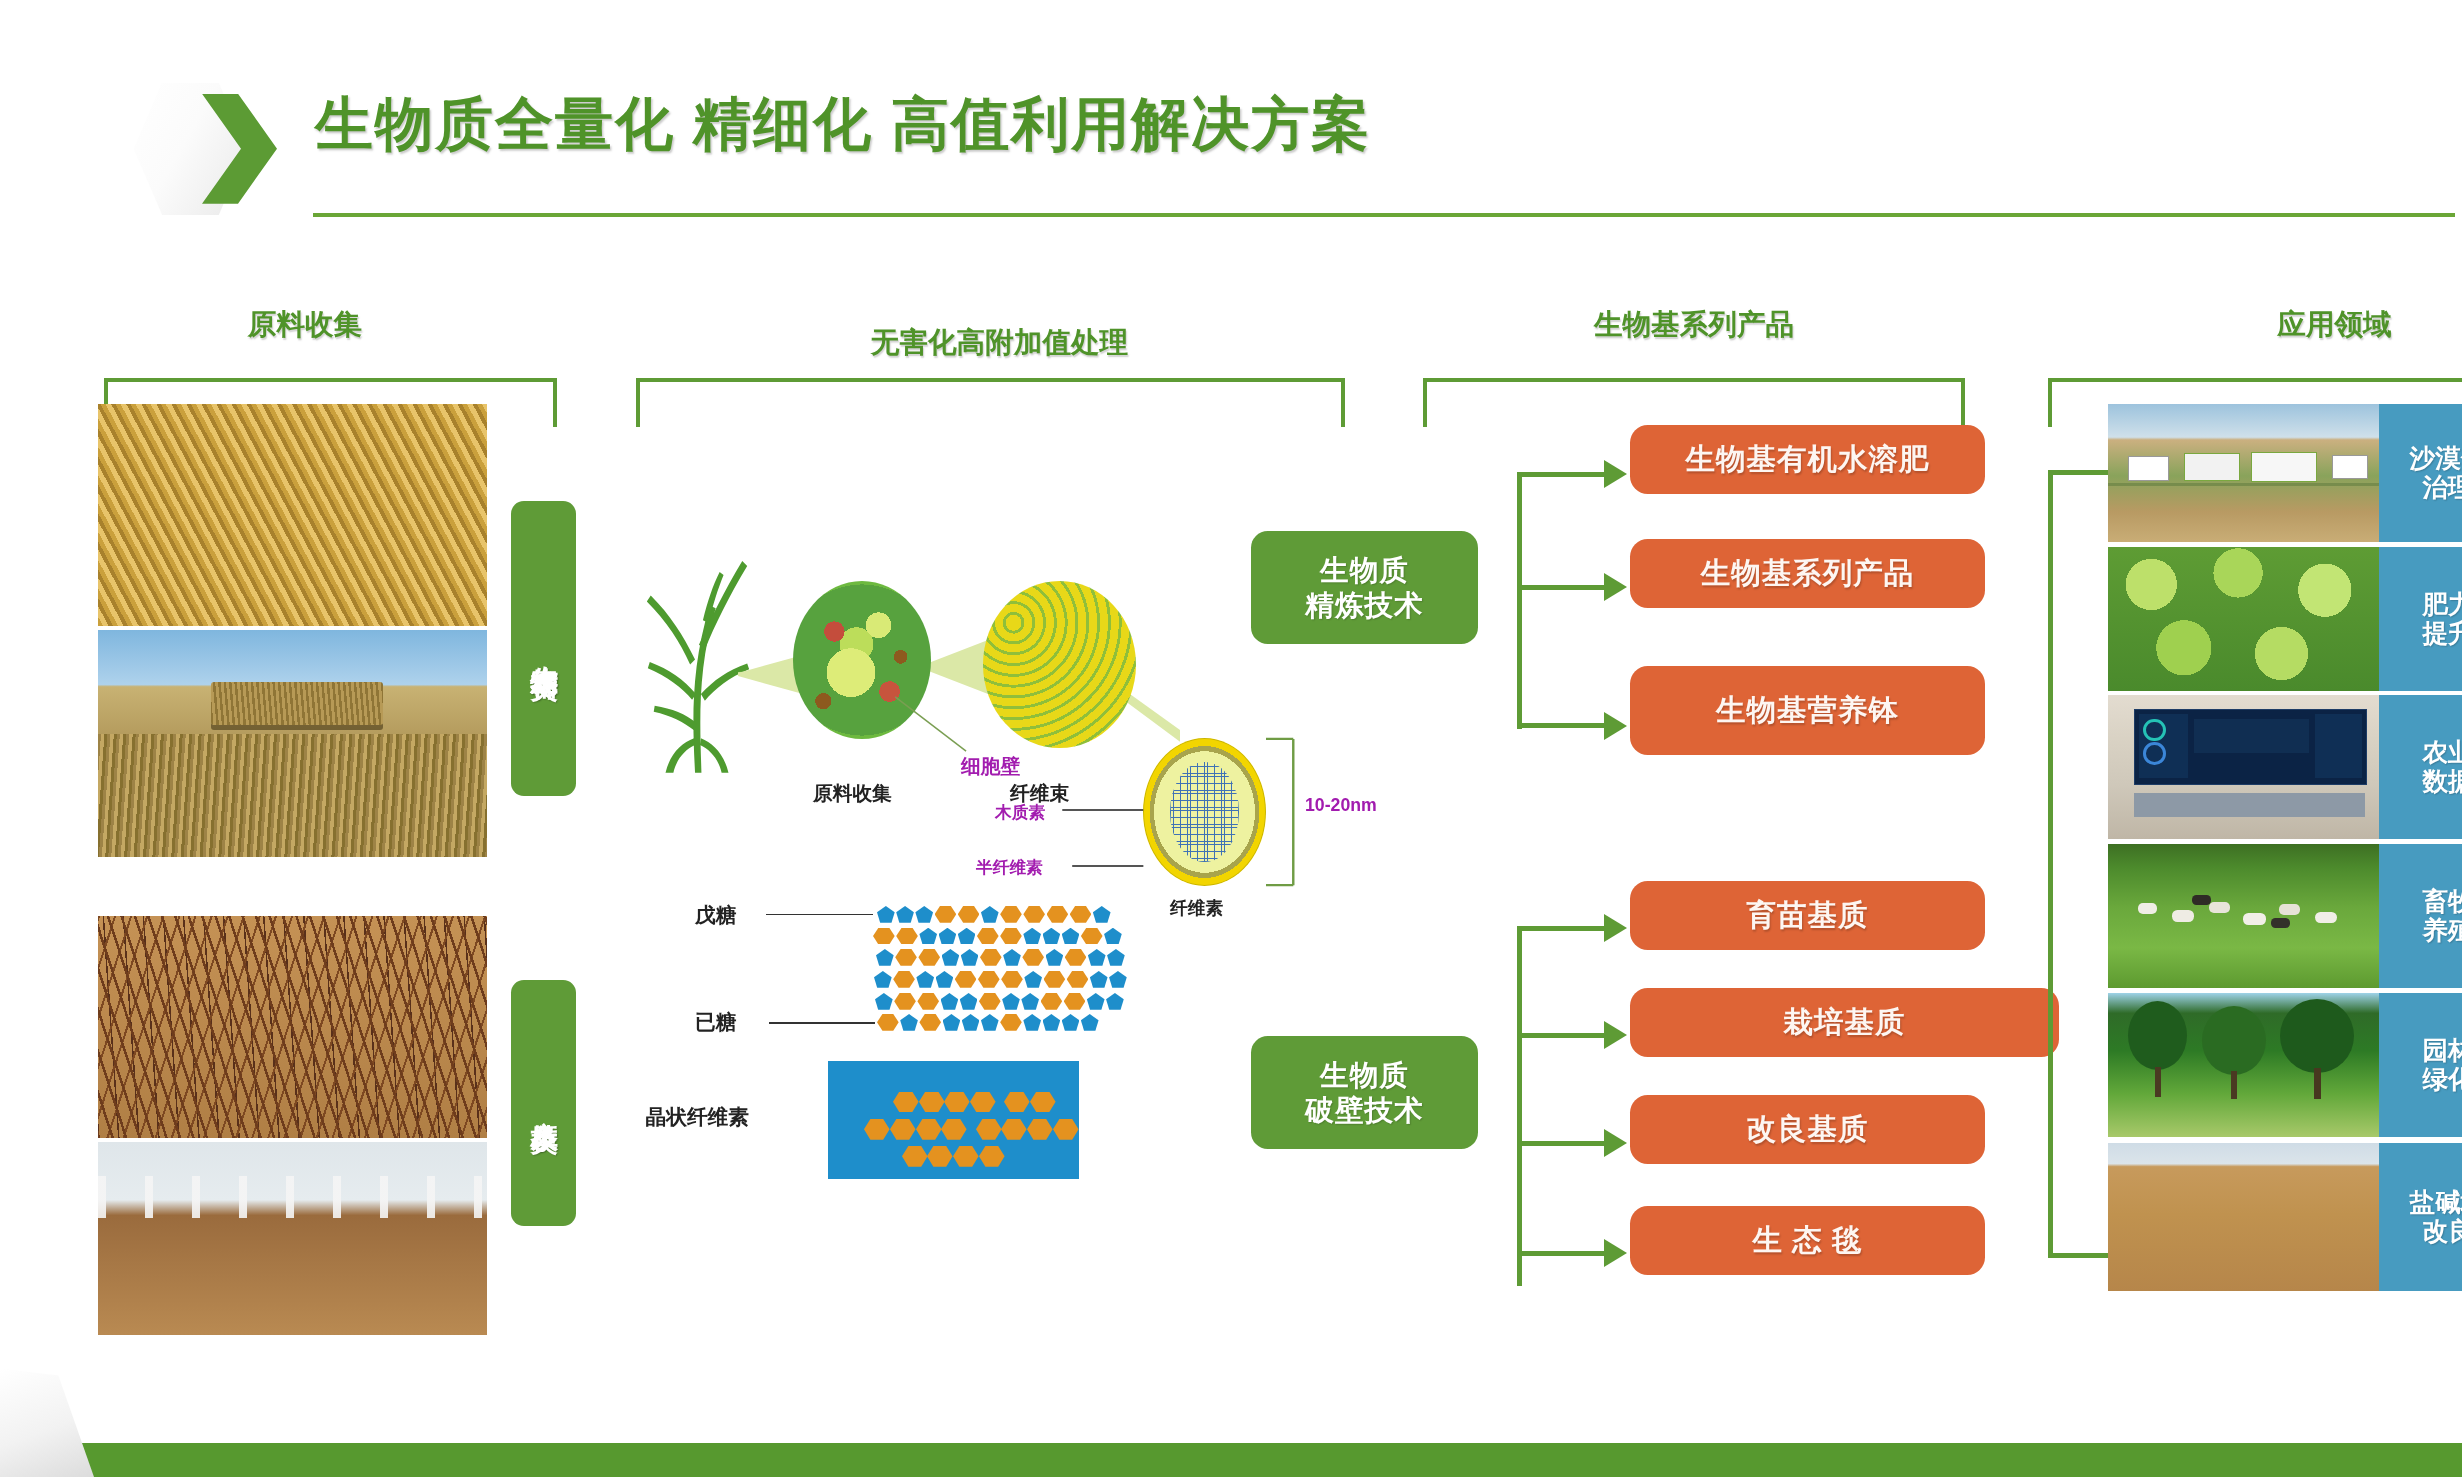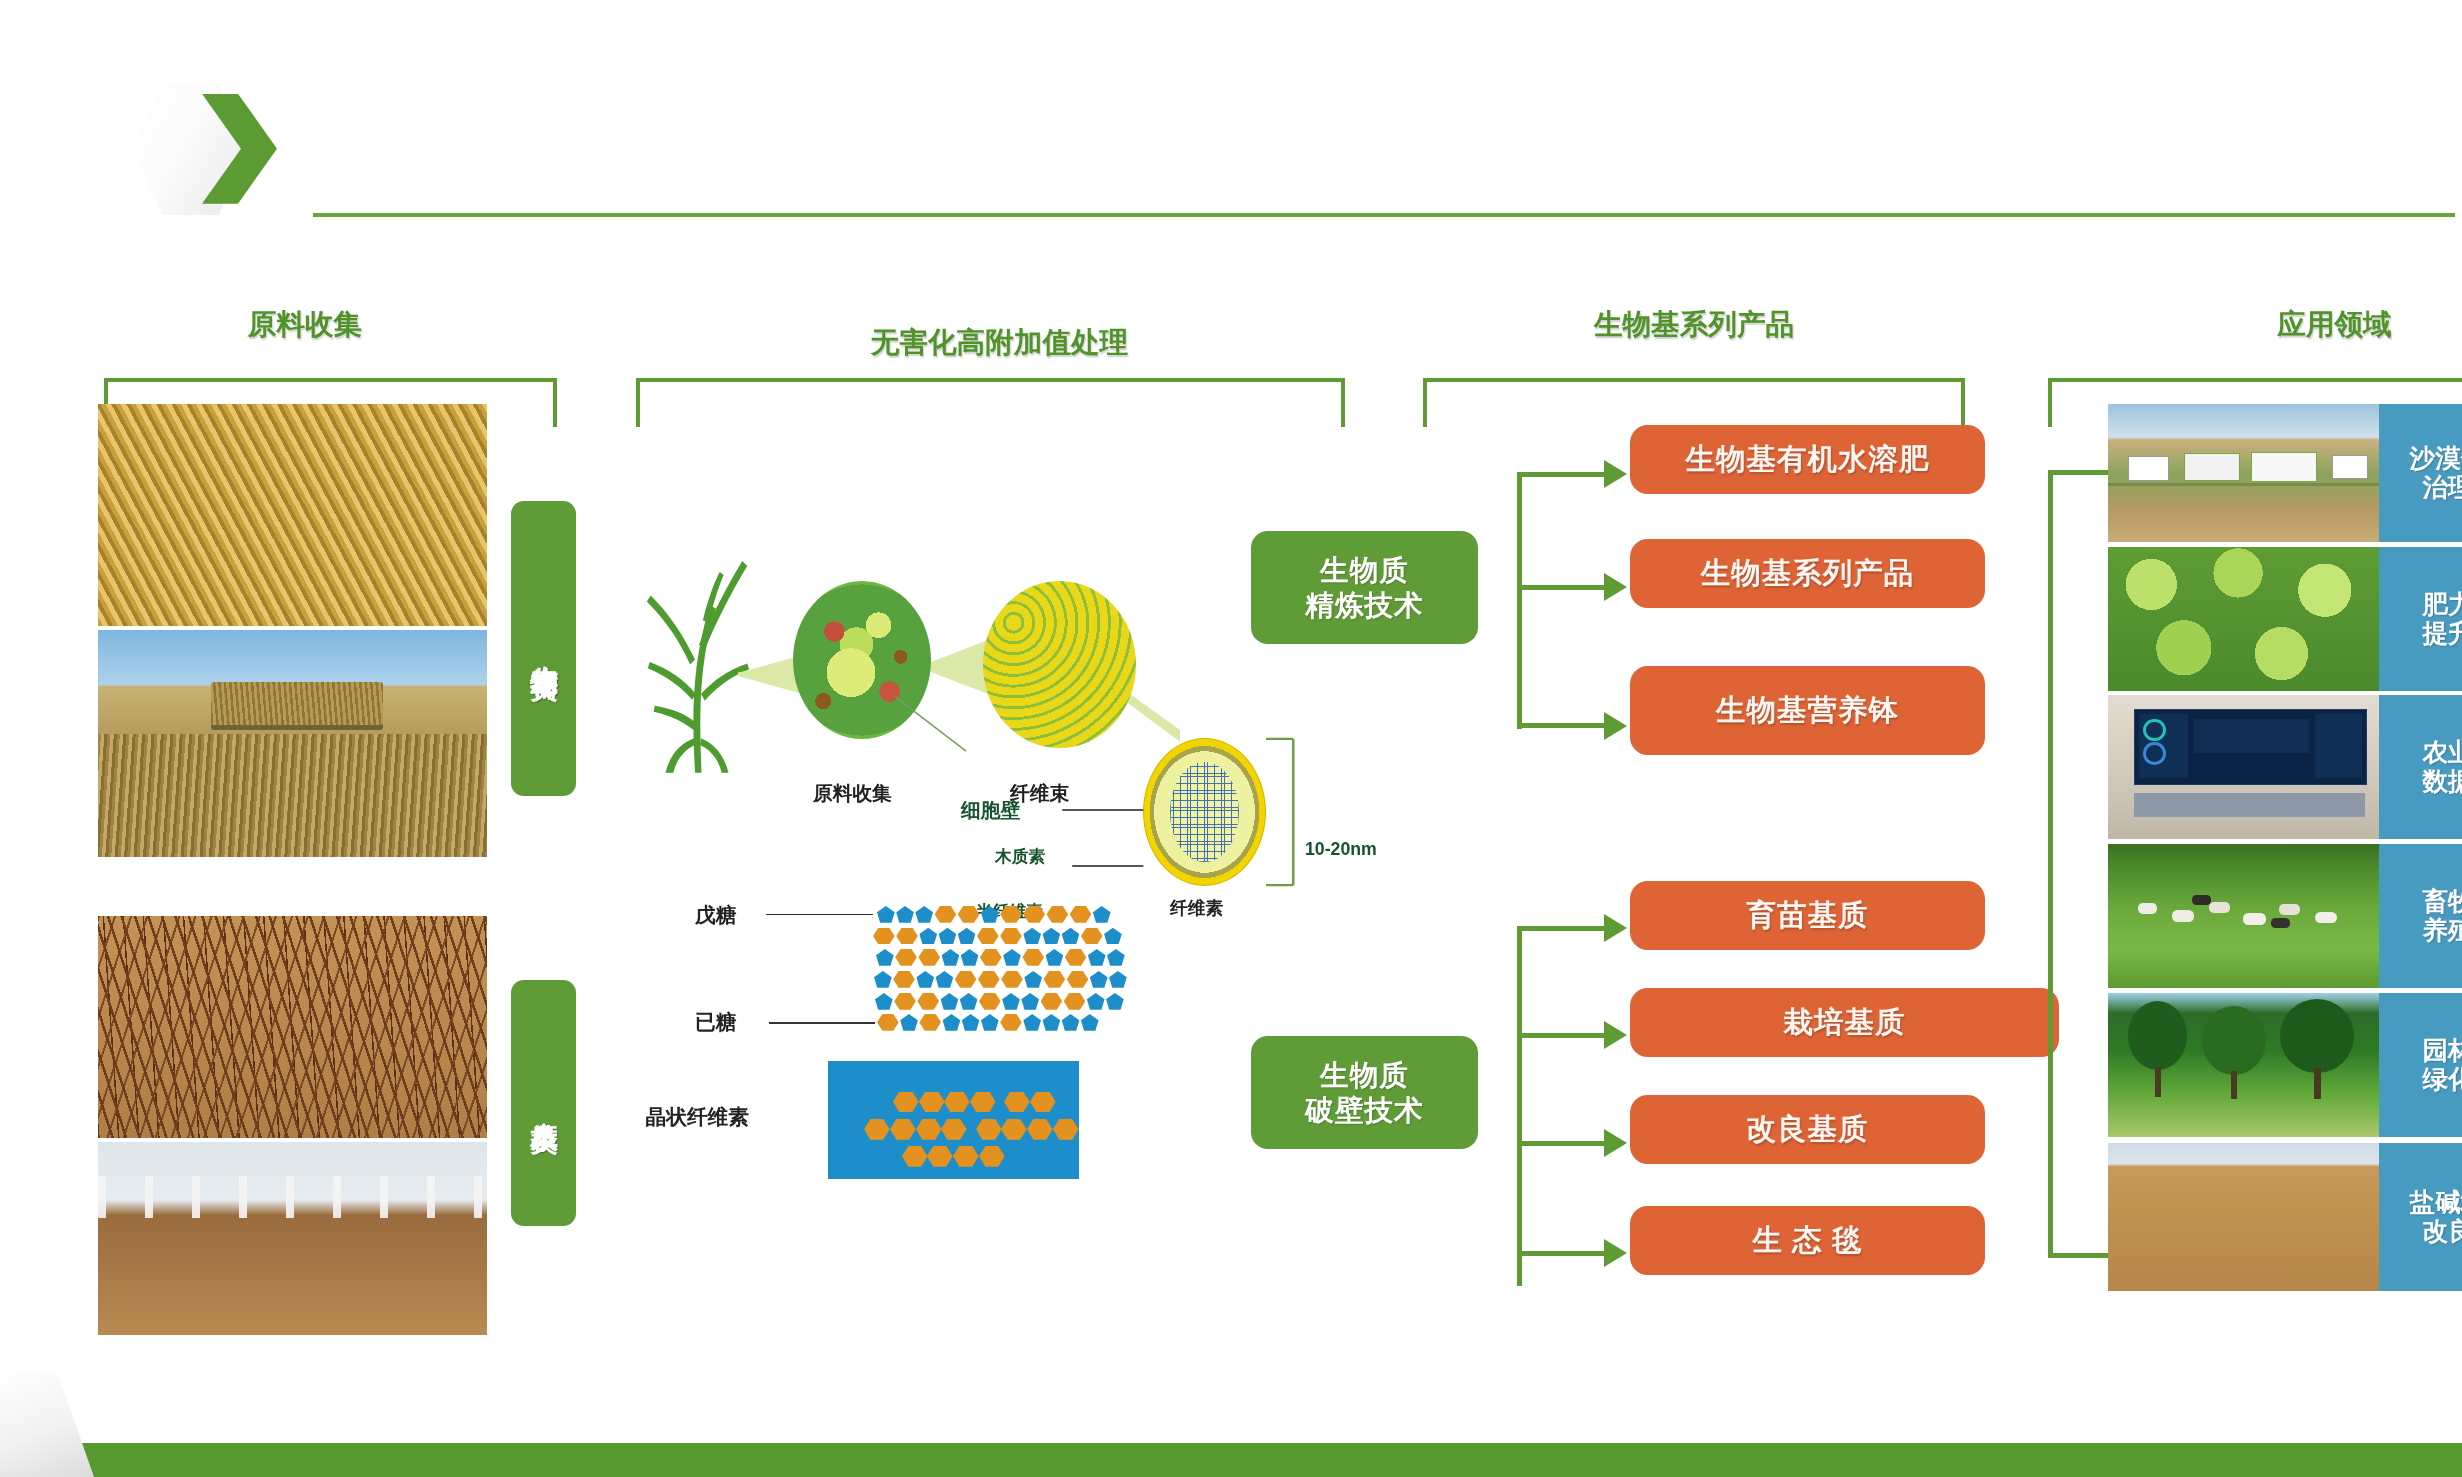--- a/index.html
+++ b/index.html
@@ -113,21 +113,21 @@
   }
   #cell2{left:367px;top:74px;width:153px;height:167px;
     background:
       repeating-radial-gradient(circle at 20% 25%,#e8d818 0 7.9px,#8fbf3a 7.9px 10.8px),
       repeating-radial-gradient(circle at 70% 65%,#e3d51b 0 7.9px,#8fbf3a 7.9px 10.8px),
       repeating-conic-gradient(from 0deg,#e3d41a 0 12deg,#96c33c 12deg 24deg),
       #8fbf3a;
   }
   .beam{position:absolute;background:#dbe8a7;}
   .sci-label{position:absolute;font-size:19.7px;color:#222;font-weight:bold;white-space:nowrap;}
-  .sci-label.green{color:#14532d;margin-top:44px;}
+  .sci-label.green{color:#a21caf;}
 
   #fiber{position:absolute;left:527px;top:231px;width:123px;height:148px;border-radius:50%;
     background:
       radial-gradient(ellipse at 50% 50%,
         #eef2a0 0 58%,
         #a8a44c 58% 63%,
         #f2d500 63% 78%,
         #f2d500 78% 100%),
       repeating-conic-gradient(from 10deg,#d81b60 0 7deg,rgba(0,0,0,0) 7deg 20deg);
     box-shadow:inset 0 0 0 1px #c9b400;
@@ -188,20 +188,21 @@
     filter:drop-shadow(1px -1px 2px rgba(0,0,0,.18));}
 </style>
 </head>
 <body>
 
 <div id="title-bar">
   <div class="hex-logo">
     <div class="hex-white"></div>
     <div class="hex-green"></div>
   </div>
+  <div id="main-title">生物质全量化 精细化 高值利用解决方案</div>
   <div id="title-rule"></div>
 </div>
 
 <div class="sec-head" style="left:167px;top:305px;width:276px;">原料收集</div>
 <div class="sec-bracket" style="left:104px;top:378px;width:453px;"></div>
 
 <div class="sec-head" style="left:655px;top:323px;width:689px;">无害化高附加值处理</div>
 <div class="sec-bracket" style="left:636px;top:378px;width:709px;"></div>
 
 <div class="sec-head" style="left:1428px;top:305px;width:532px;">生物基系列产品</div>

